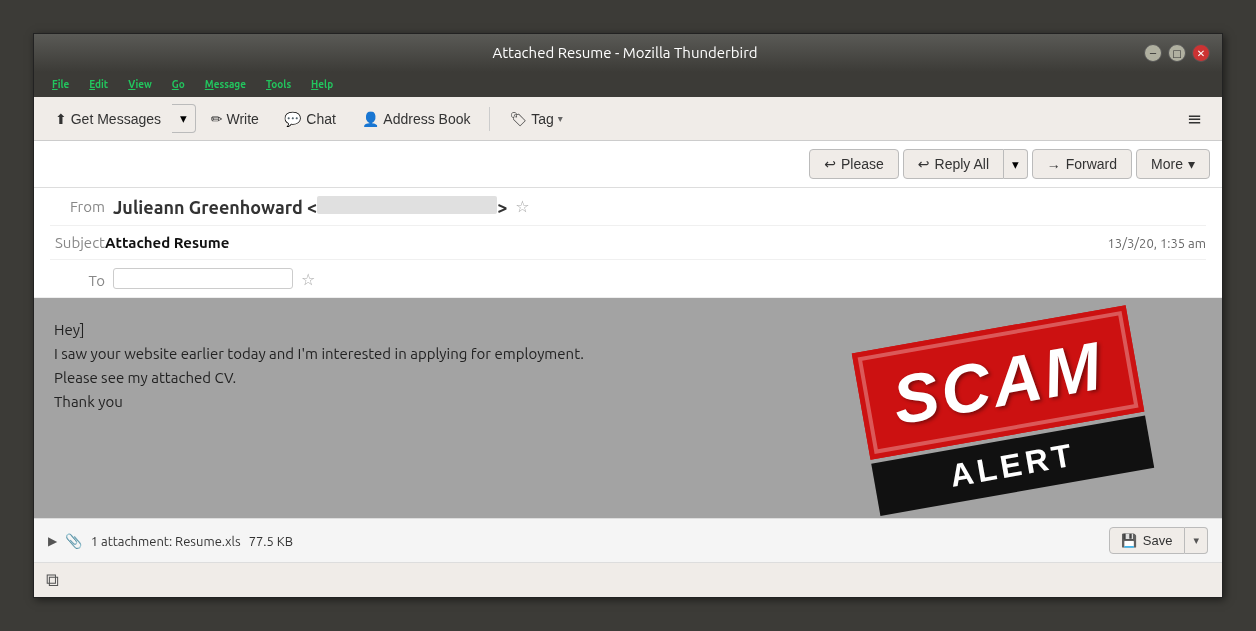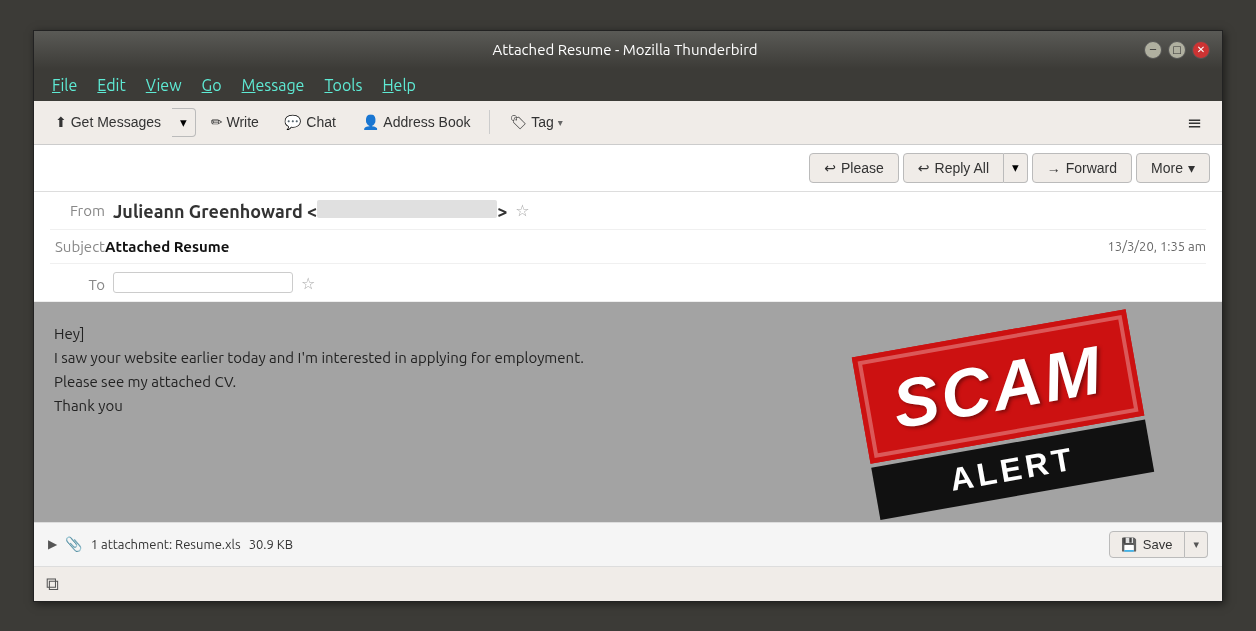--- a/index.html
+++ b/index.html
@@ -52,25 +52,26 @@
     .btn-maximize { background: #b0b0a0; }
     .btn-close { background: #cc3333; color: #fff; }
 
     .menubar {
       background: #3c3b37;
       padding: 4px 10px;
       display: flex;
       gap: 4px;
     }
     .menubar-item {
-      color: #5eead4;
+      color: #22c55e;
       padding: 3px 8px;
       cursor: pointer;
-      font-size: 16px;
+      font-size: 10px;
       border-radius: 3px;
+      font-weight: bold;
     }
     .menubar-item u { text-decoration: underline; }
 
     .toolbar {
       background: #f0ece8;
       border-bottom: 1px solid #ccc;
       padding: 6px 10px;
       display: flex;
       align-items: center;
       gap: 4px;
@@ -427,21 +428,21 @@
       <div class="scam-box">SCAM</div>
       <div class="alert-box">ALERT</div>
     </div>
   </div>
 
   <div class="attachment-bar">
     <div class="attachment-left">
       <span class="attachment-arrow">▶</span>
       <span class="paperclip">📎</span>
       <span>1 attachment: Resume.xls</span>
-      <span>30.9 KB</span>
+      <span>77.5 KB</span>
     </div>
     <div class="save-btn-group">
       <button class="save-btn">
         <span>💾</span>
         <span>Save</span>
       </button>
       <button class="save-dropdown">▾</button>
     </div>
   </div>
 

